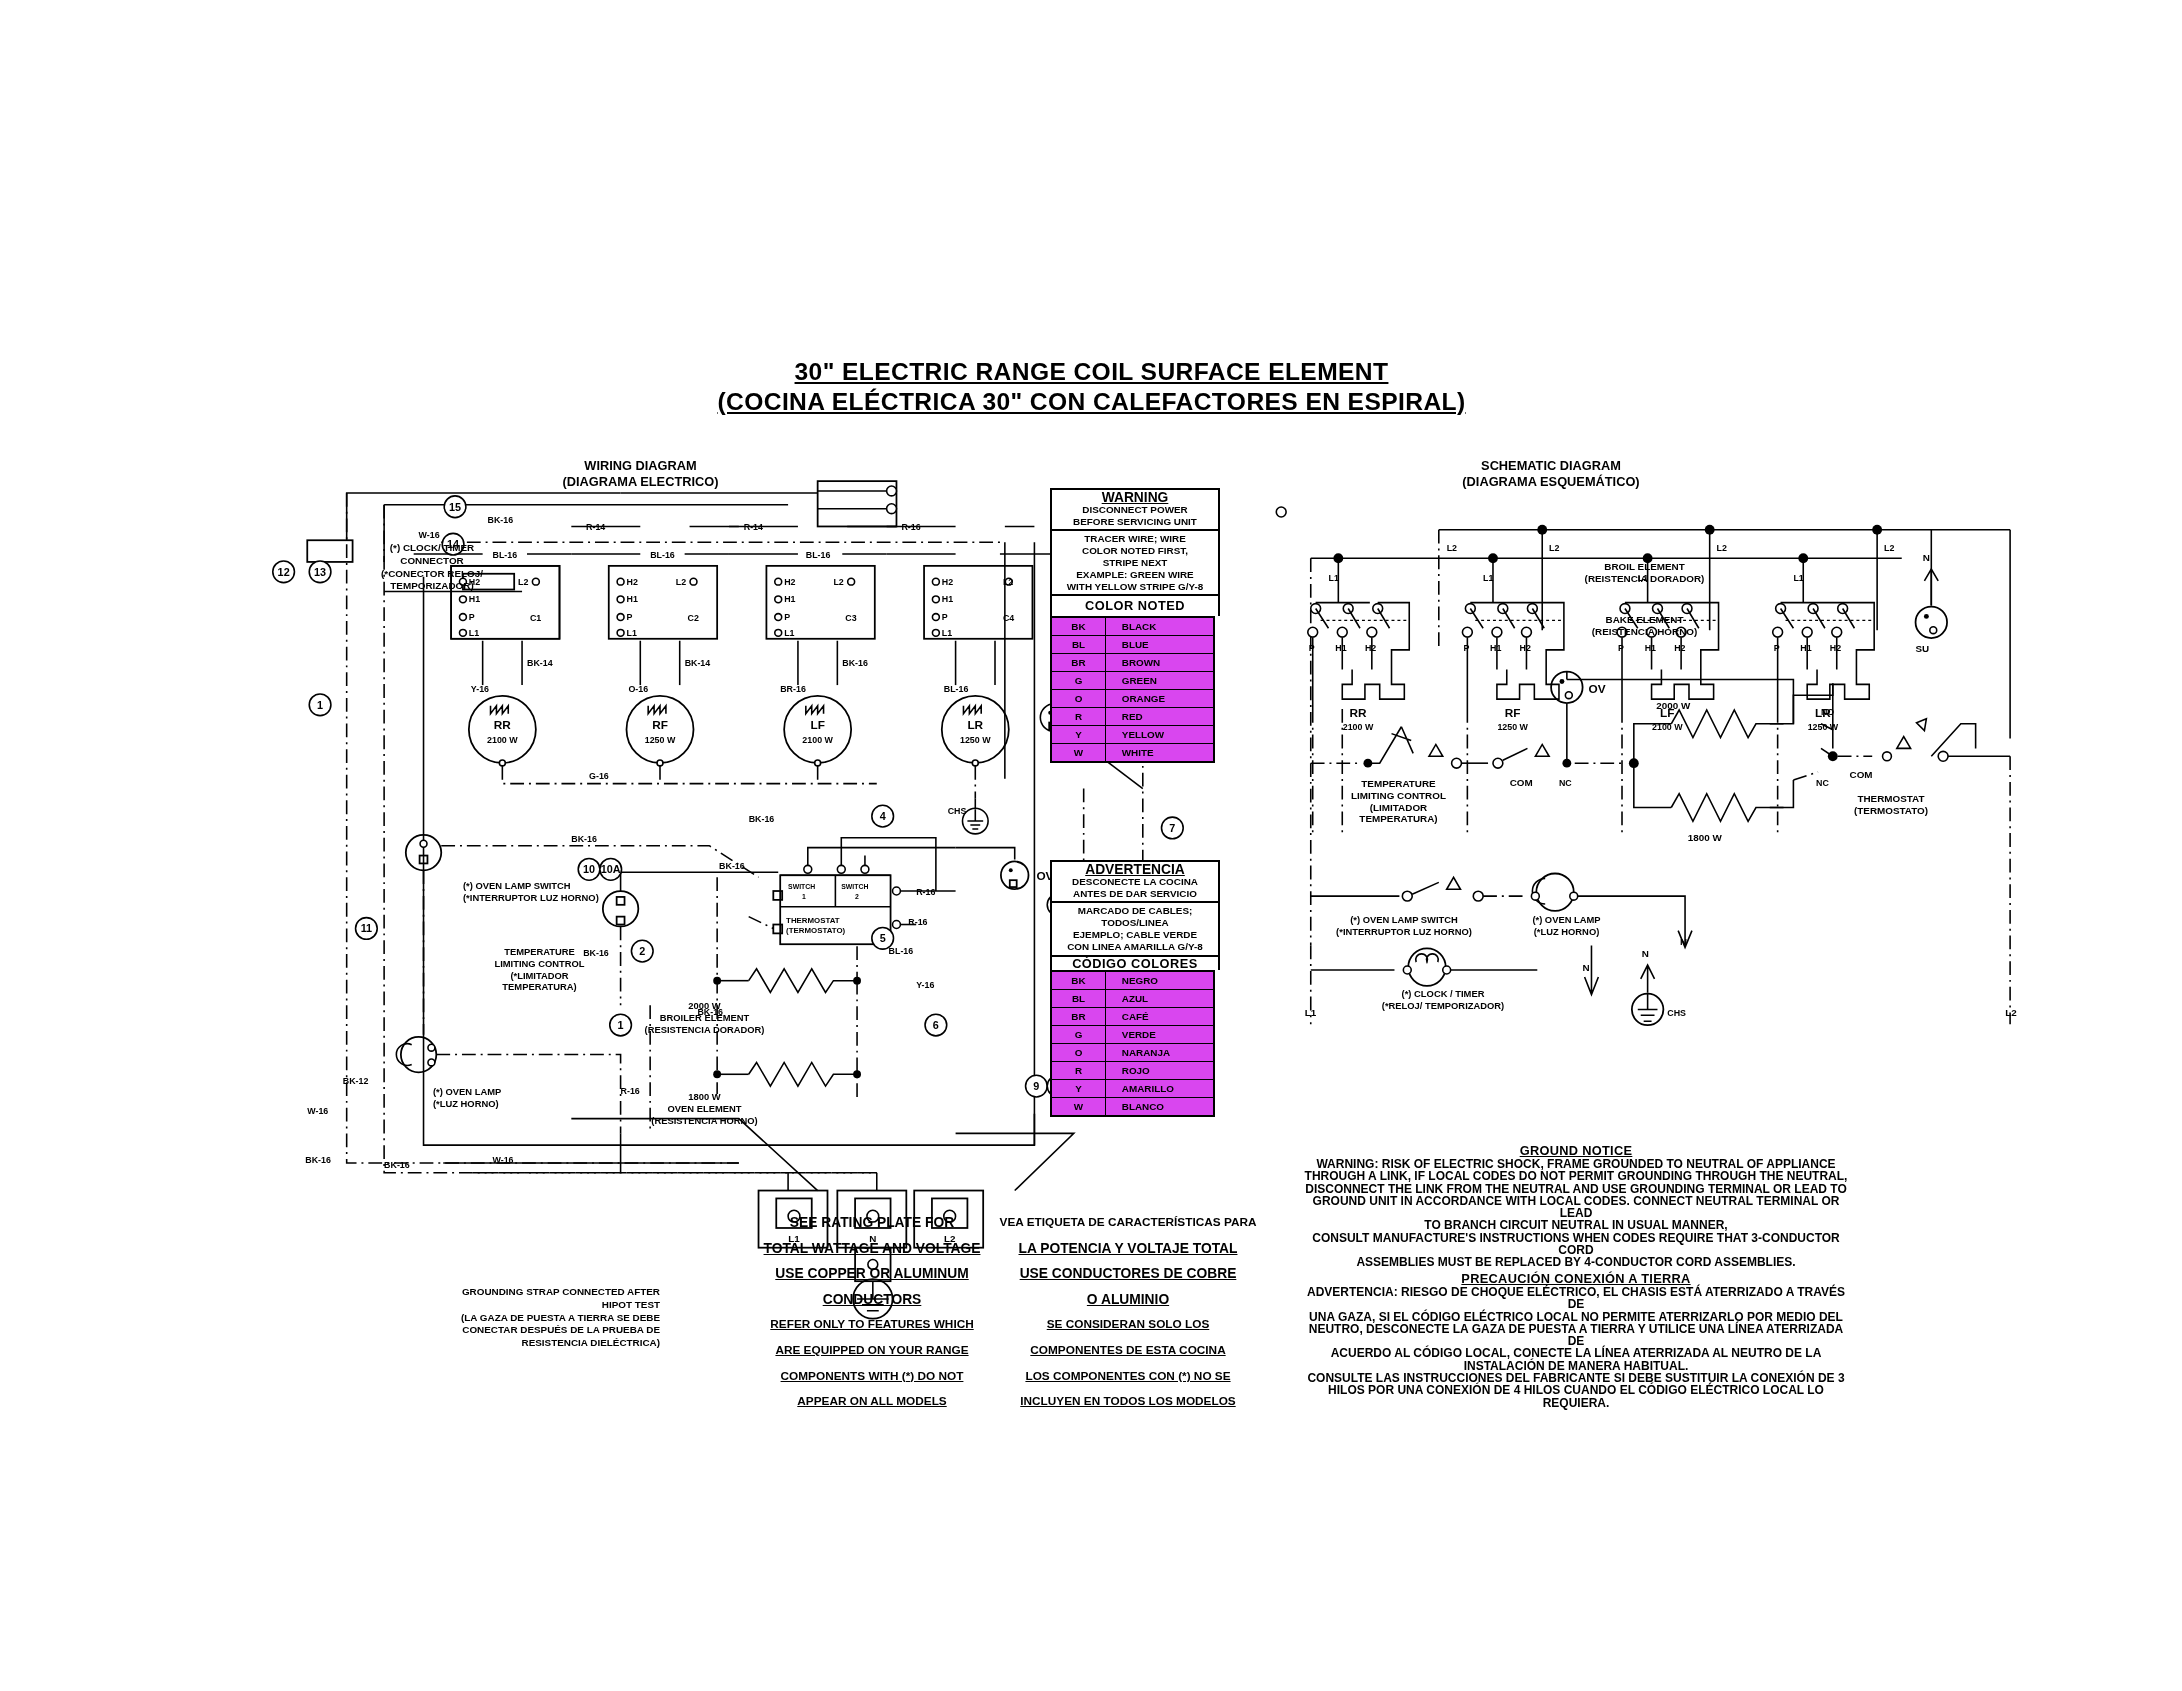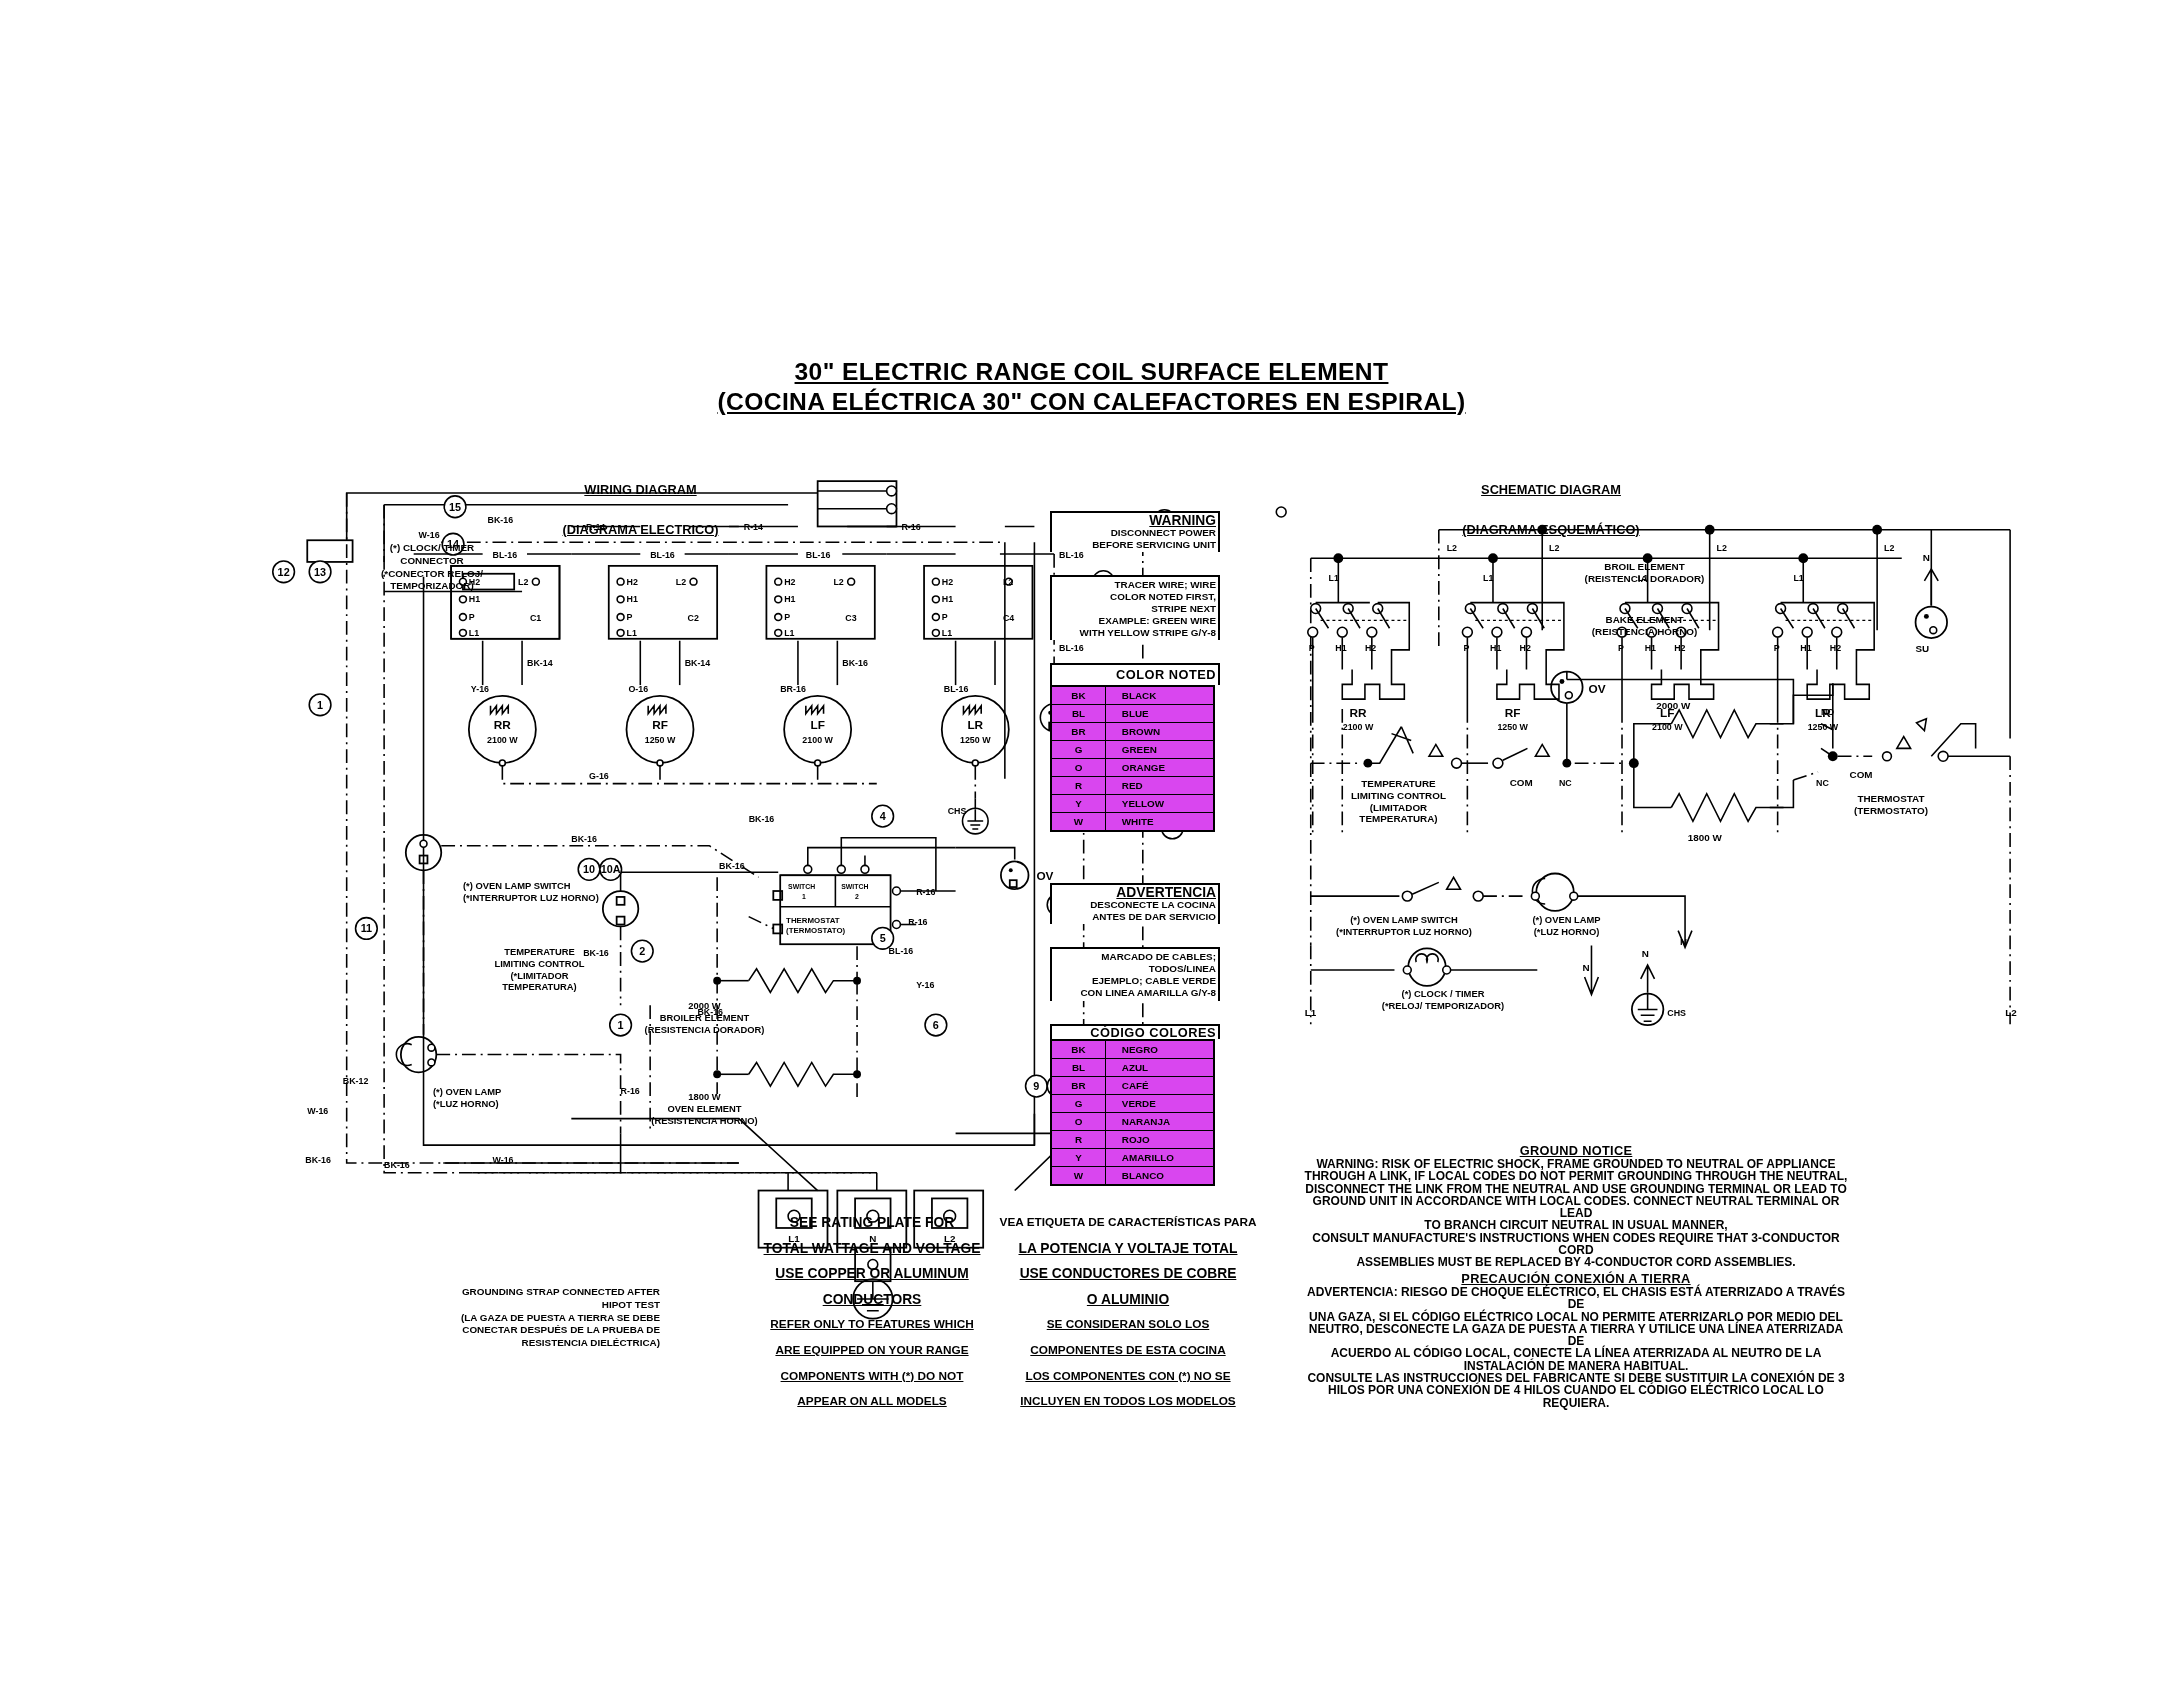--- a/index.html
+++ b/index.html
@@ -4,42 +4,42 @@
 <style>
   html,body{margin:0;padding:0;background:#fff;}
   body{width:2183px;height:1691px;position:relative;overflow:hidden;
        font-family:"Liberation Sans",sans-serif;color:#000;}
   .abs{position:absolute;}
   
   #main-title{left:0;top:357px;width:2183px;font-size:24.6px;font-weight:bold;
               letter-spacing:0.4px;text-align:center;}
   #main-title div{text-decoration:underline;line-height:29.6px;}
   .sec-title{font-size:12.8px;font-weight:bold;text-align:center;line-height:15.8px;}
-  .sec-title span{text-decoration:underline;display:block;margin-top:24px;}
+  .sec-title span{display:block;}
   
   svg{position:absolute;left:0;top:0;overflow:visible;}
   .w{fill:none;stroke:#000;stroke-width:1.6;}
   .wd{fill:none;stroke:#000;stroke-width:1.6;stroke-dasharray:14 5 2 5;}
   .wt{fill:none;stroke:#000;stroke-width:1.2;}
   .bx{fill:none;stroke:#000;stroke-width:1.8;}
   .nd{fill:#000;}
   .op{fill:#fff;stroke:#000;stroke-width:1.6;}
   text{font-family:"Liberation Sans",sans-serif;}
   .lbl{font-size:9px;font-weight:bold;}
   .lbl2{font-size:10px;font-weight:bold;}
   .lbl3{font-size:12px;font-weight:bold;}
   .cnum{font-size:11px;font-weight:bold;text-anchor:middle;}
   
   .ctable{border:2px solid #000;border-collapse:collapse;width:165px;
           font-size:9.9px;font-weight:bold;background:#d946ef;}
   .ctable td{border:1px solid #000;padding:3px 2px;}
   .ctable td.k{width:49px;text-align:center;}
   .ctable td.v{padding-left:15.8px;}
   .thead{border:2px solid #000;border-bottom:none;background:#fff;width:162px;
-         padding:2px;font-size:9.9px;font-weight:bold;text-align:right;line-height:11.8px;margin-top:23px;}
+         padding:2px;font-size:9.9px;font-weight:bold;text-align:center;line-height:11.8px;}
   .thead .big{font-size:13.8px;text-decoration:underline;}
   .thead .mid{font-size:12.8px;letter-spacing:0.5px;}
   .sep{border-top:2px solid #000;}
   
   .rblock{font-size:13.8px;font-weight:bold;line-height:25.6px;text-align:center;}
   .rblock .u{text-decoration:underline;}
   .rblock .s{font-size:11.8px;}
   .gblock{font-size:12px;font-weight:bold;line-height:12.3px;text-align:center;}
   .gtitle{font-size:12.8px;font-weight:bold;text-decoration:underline;text-align:center;
           letter-spacing:0.3px;}

